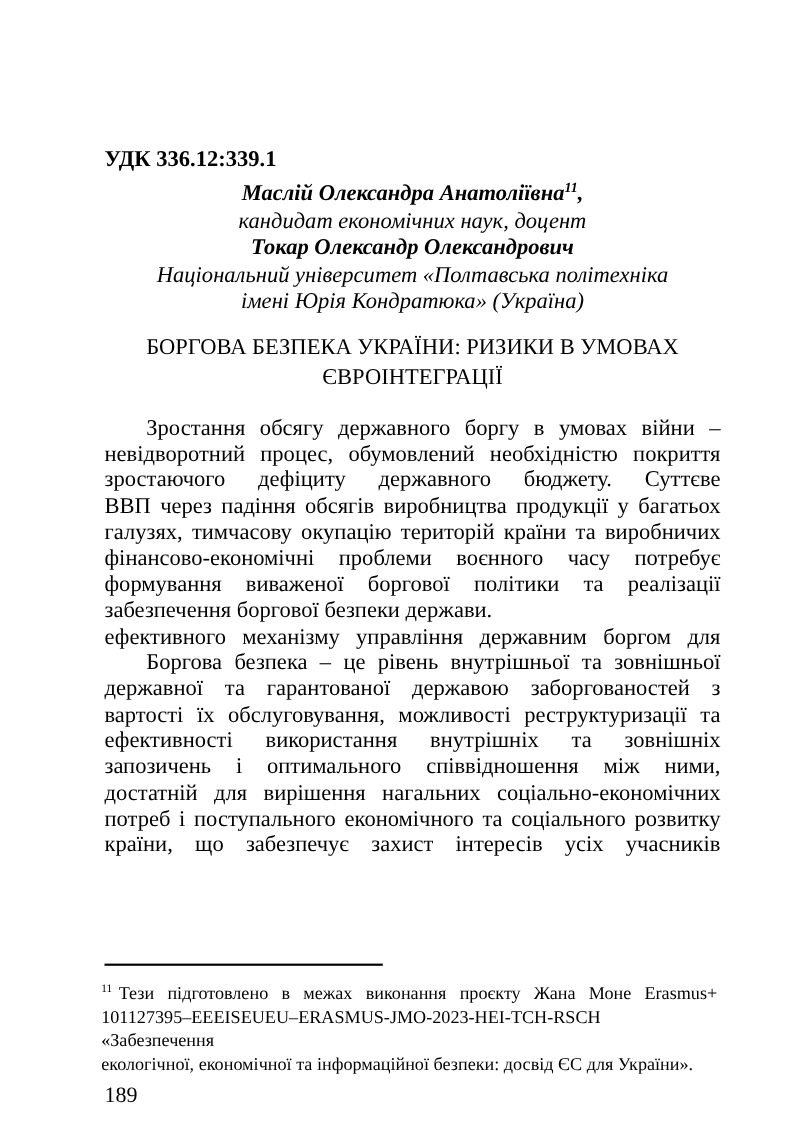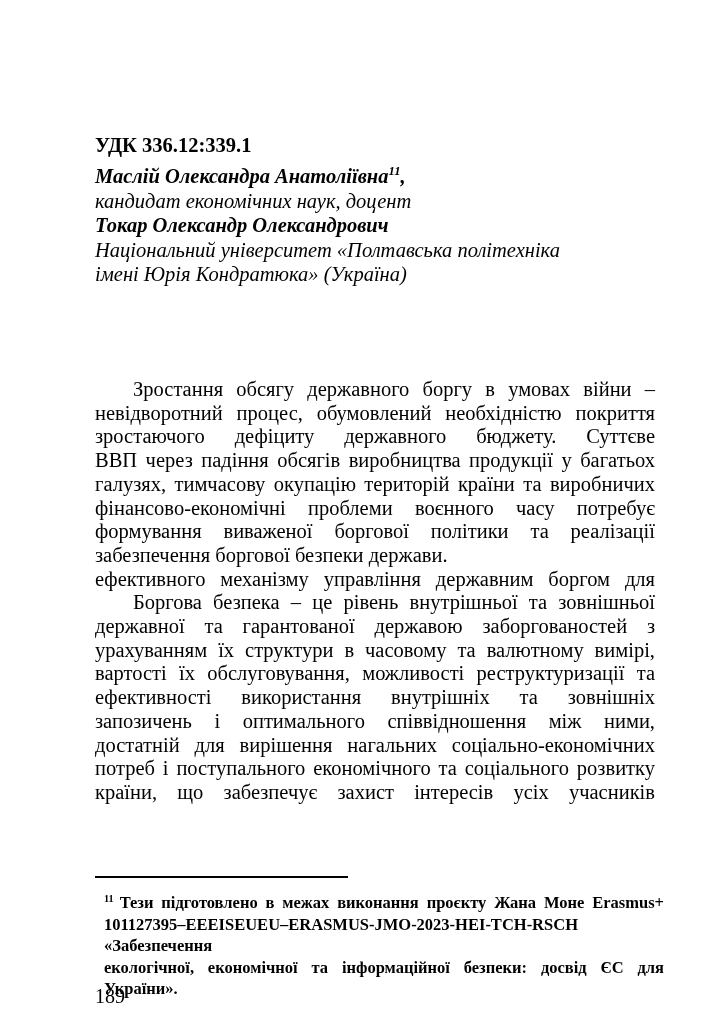--- a/index.html
+++ b/index.html
@@ -23,20 +23,21 @@
     top: 94px;
     font-size: 20.5px;
     font-weight: bold;
     white-space: nowrap;
   }
   .author-block {
     position: absolute;
     left: 95px;
     top: 124px;
     width: 560px;
+    text-align: center;
     font-size: 20.5px;
     line-height: 24.5px;
   }
   .h-line { white-space: nowrap; }
   .bold-italic { font-weight: bold; font-style: italic; }
   .italic { font-style: italic; }
   sup.ref {
     font-size: 0.62em;
     vertical-align: super;
     line-height: 0;
@@ -68,26 +69,25 @@
   .footnote-rule {
     position: absolute;
     left: 95px;
     top: 836px;
     width: 253px;
     height: 0;
     border-top: 2px solid #000000;
   }
   .footnote {
     position: absolute;
-    left: 104px;
+    left: 92px;
     top: 852px;
     width: 560px;
     font-size: 16.5px;
     line-height: 21.5px;
-    font-weight: bold;
   }
   .fn-line {
     text-align: justify;
     text-align-last: justify;
   }
   .fn-line.lastline { text-align-last: left; }
   sup.fn-ref {
     font-size: 0.62em;
     vertical-align: super;
     line-height: 0;
@@ -110,34 +110,37 @@
   <div class="udc">УДК 336.12:339.1</div>
 
   <div class="author-block">
     <div class="h-line bold-italic"><span>Маслій Олександра Анатоліївна</span><sup class="ref">11</sup><span>,</span></div>
     <div class="h-line italic">кандидат економічних наук, доцент</div>
     <div class="h-line bold-italic">Токар Олександр Олександрович</div>
     <div class="h-line italic">Національний університет «Полтавська політехніка</div>
     <div class="h-line italic">імені Юрія Кондратюка» (Україна)</div>
   </div>
 
+  <div class="title-block">
+    <div>БОРГОВА БЕЗПЕКА УКРАЇНИ: РИЗИКИ В УМОВАХ</div>
+    <div>ЄВРОІНТЕГРАЦІЇ</div>
+  </div>
 
   <div class="body-text">
     <div class="b-line indent">Зростання обсягу державного боргу в умовах війни –</div>
     <div class="b-line">невідворотний процес, обумовлений необхідністю покриття</div>
     <div class="b-line">зростаючого дефіциту державного бюджету. Суттєве</div>
     <div class="b-line">ВВП через падіння обсягів виробництва продукції у багатьох</div>
     <div class="b-line">галузях, тимчасову окупацію територій країни та виробничих</div>
     <div class="b-line">фінансово-економічні проблеми воєнного часу потребує</div>
     <div class="b-line">формування виваженої боргової політики та реалізації</div>
     <div class="b-line lastline">забезпечення боргової безпеки держави.</div>
     <div class="b-line">ефективного механізму управління державним боргом для</div>
     <div class="b-line indent">Боргова безпека – це рівень внутрішньої та зовнішньої</div>
     <div class="b-line">державної та гарантованої державою заборгованостей з</div>
-    <div class="b-line">урахуванням їх структури в часовому та валютному вимірі,</div>
     <div class="b-line">вартості їх обслуговування, можливості реструктуризації та</div>
     <div class="b-line">ефективності використання внутрішніх та зовнішніх</div>
     <div class="b-line">запозичень і оптимального співвідношення між ними,</div>
     <div class="b-line">достатній для вирішення нагальних соціально-економічних</div>
     <div class="b-line">потреб і поступального економічного та соціального розвитку</div>
     <div class="b-line">країни, що забезпечує захист інтересів усіх учасників</div>
   </div>
 
   <div class="footnote-rule"></div>
 

